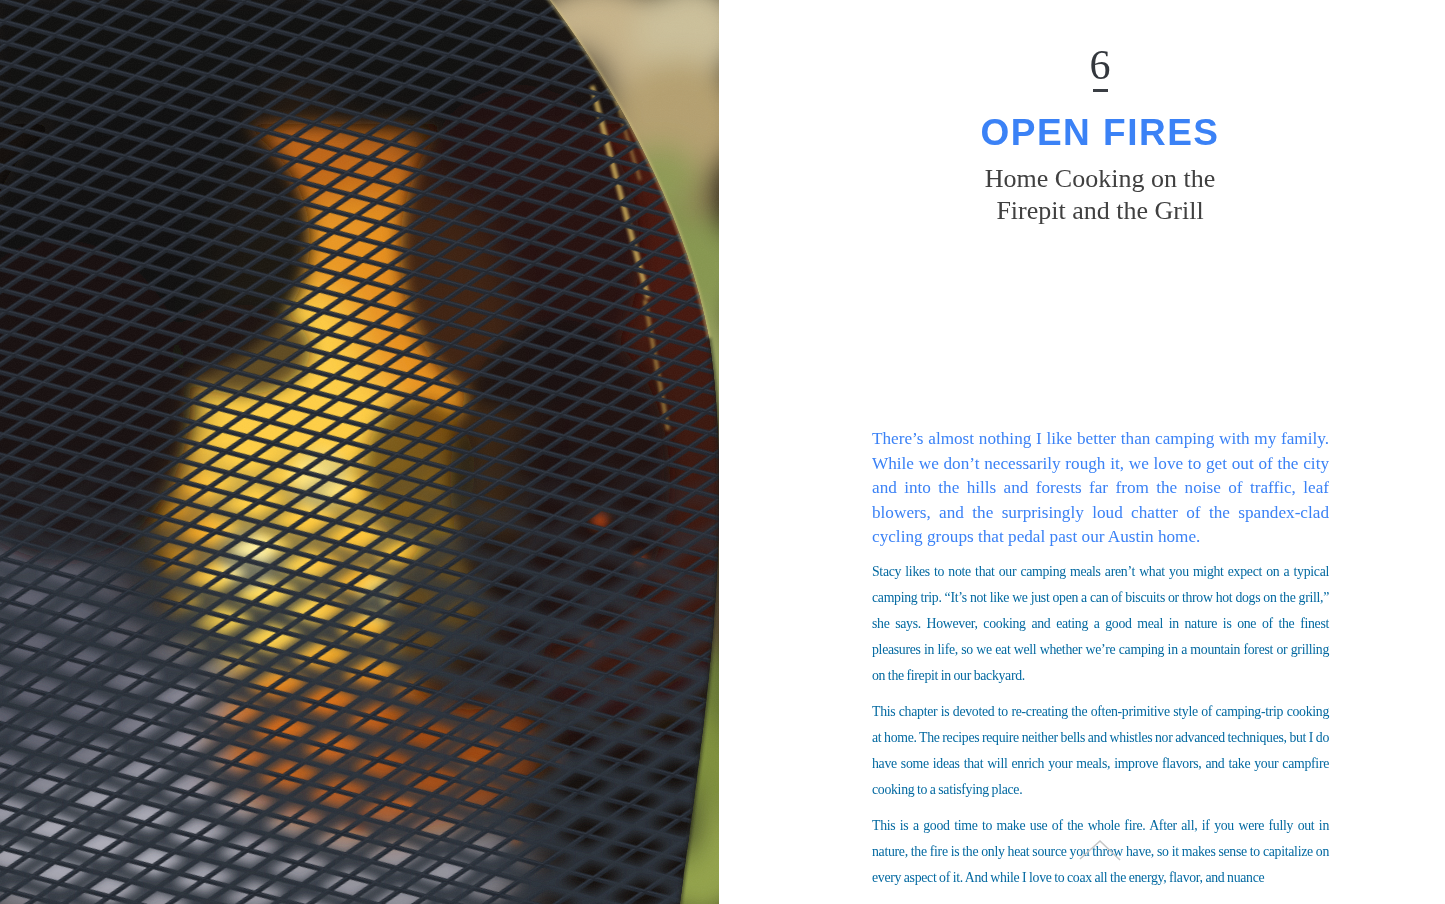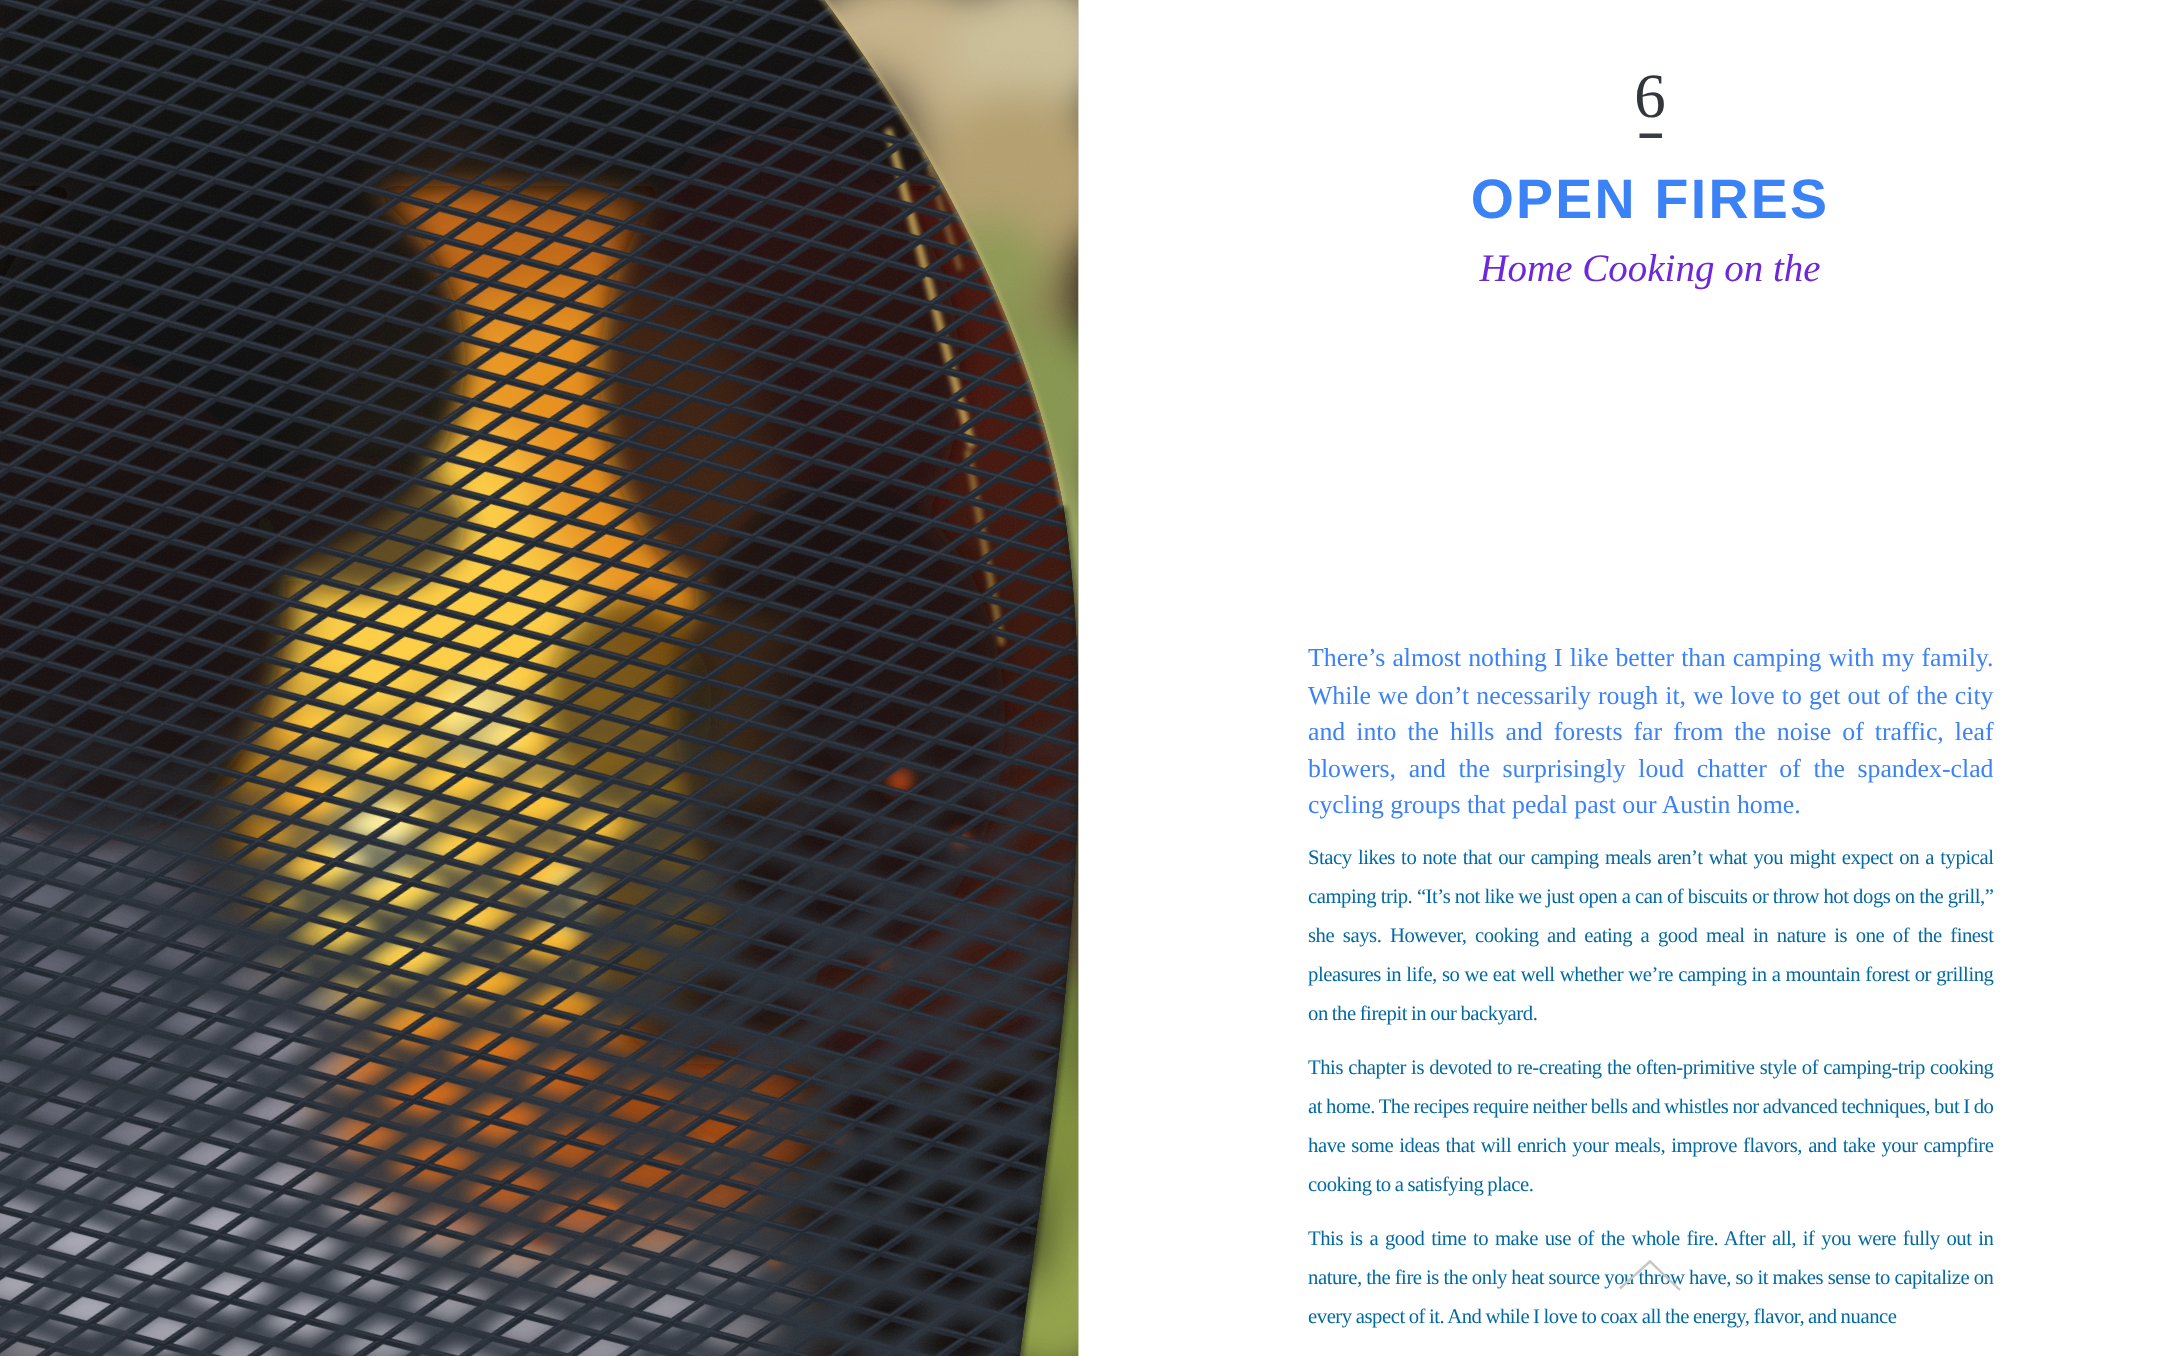--- a/index.html
+++ b/index.html
@@ -8,22 +8,22 @@
   
   .photo{position:absolute;left:0;top:0;width:719px;height:904px;overflow:hidden;background:#141009;}
   .photo svg{display:block;width:100%;height:100%;}
   
   .page-right{position:absolute;left:719px;top:0;width:726px;height:904px;background:#ffffff;}
   .chapter-head{position:absolute;left:153px;top:44px;width:456px;text-align:center;}
   .chapter-number{font-family:"Liberation Serif",serif;font-size:42px;line-height:42px;color:#33373d;}
   .chapter-rule{width:15px;height:3px;background:#3a3e44;margin:3px auto 0 auto;}
   .chapter-title{margin:22px 0 0 0;font-family:"Liberation Sans",sans-serif;font-weight:bold;
                  font-size:37px;line-height:38px;letter-spacing:1.5px;color:#3b82f6;}
-  .chapter-subtitle{margin-top:11px;font-family:"Liberation Serif",serif;font-style:italic;
-                    font-size:26px;line-height:32px;color:#6d28d9;}
+  .chapter-subtitle{margin-top:11px;font-family:"Liberation Serif",serif;
+                    font-size:26px;line-height:32px;color:#404040;}
   .text-col{position:absolute;left:153px;top:427px;width:457px;}
   .intro{font-family:"Liberation Serif",serif;font-size:17.2px;line-height:24.5px;color:#3b82f6;
          text-align:justify;margin:0 0 9px 0;}
   .body-para{font-family:Liberation Serif, serif;font-size:13.8px;line-height:26px;color:#0369a1;
              letter-spacing:-0.3px;word-spacing:-0.5px;text-align:justify;margin:0 0 10px 0;}
   .folio{position:absolute;left:153px;top:838px;width:456px;height:40px;text-align:center;}
   .folio svg{display:block;margin:0 auto;}
   .folio-num{position:absolute;left:0;right:0;top:13px;font-family:"DejaVu Serif",serif;
              font-size:10.5px;letter-spacing:0.5px;color:#4a4a4a;}
 </style>
@@ -181,20 +181,21 @@
   </div>
 
   <div class="page-right">
 
     <div class="chapter-head">
       <div class="chapter-number">6</div>
       <div class="chapter-rule"></div>
       <h1 class="chapter-title">OPEN FIRES</h1>
       <div class="chapter-subtitle">
         <div>Home Cooking on the</div>
+        <div>Firepit and the Grill</div>
       </div>
     </div>
 
     <div class="text-col">
       <p class="intro">There’s almost nothing I like better than camping with my family. While we don’t necessarily rough it, we love to get out of the city and into the hills and forests far from the noise of traffic, leaf blowers, and the surprisingly loud chatter of the spandex-clad cycling groups that pedal past our Austin home.</p>
       <p class="body-para">Stacy likes to note that our camping meals aren’t what you might expect on a typical camping trip. “It’s not like we just open a can of biscuits or throw hot dogs on the grill,” she says. However, cooking and eating a good meal in nature is one of the finest pleasures in life, so we eat well whether we’re camping in a mountain forest or grilling on the firepit in our backyard.</p>
       <p class="body-para">This chapter is devoted to re-creating the often-primitive style of camping-trip cooking at home. The recipes require neither bells and whistles nor advanced techniques, but I do have some ideas that will enrich your meals, improve flavors, and take your campfire cooking to a satisfying place.</p>
       <p class="body-para">This is a good time to make use of the whole fire. After all, if you were fully out in nature, the fire is the only heat source you throw have, so it makes sense to capitalize on every aspect of it. And while I love to coax all the energy, flavor, and nuance</p>
     </div>
 

